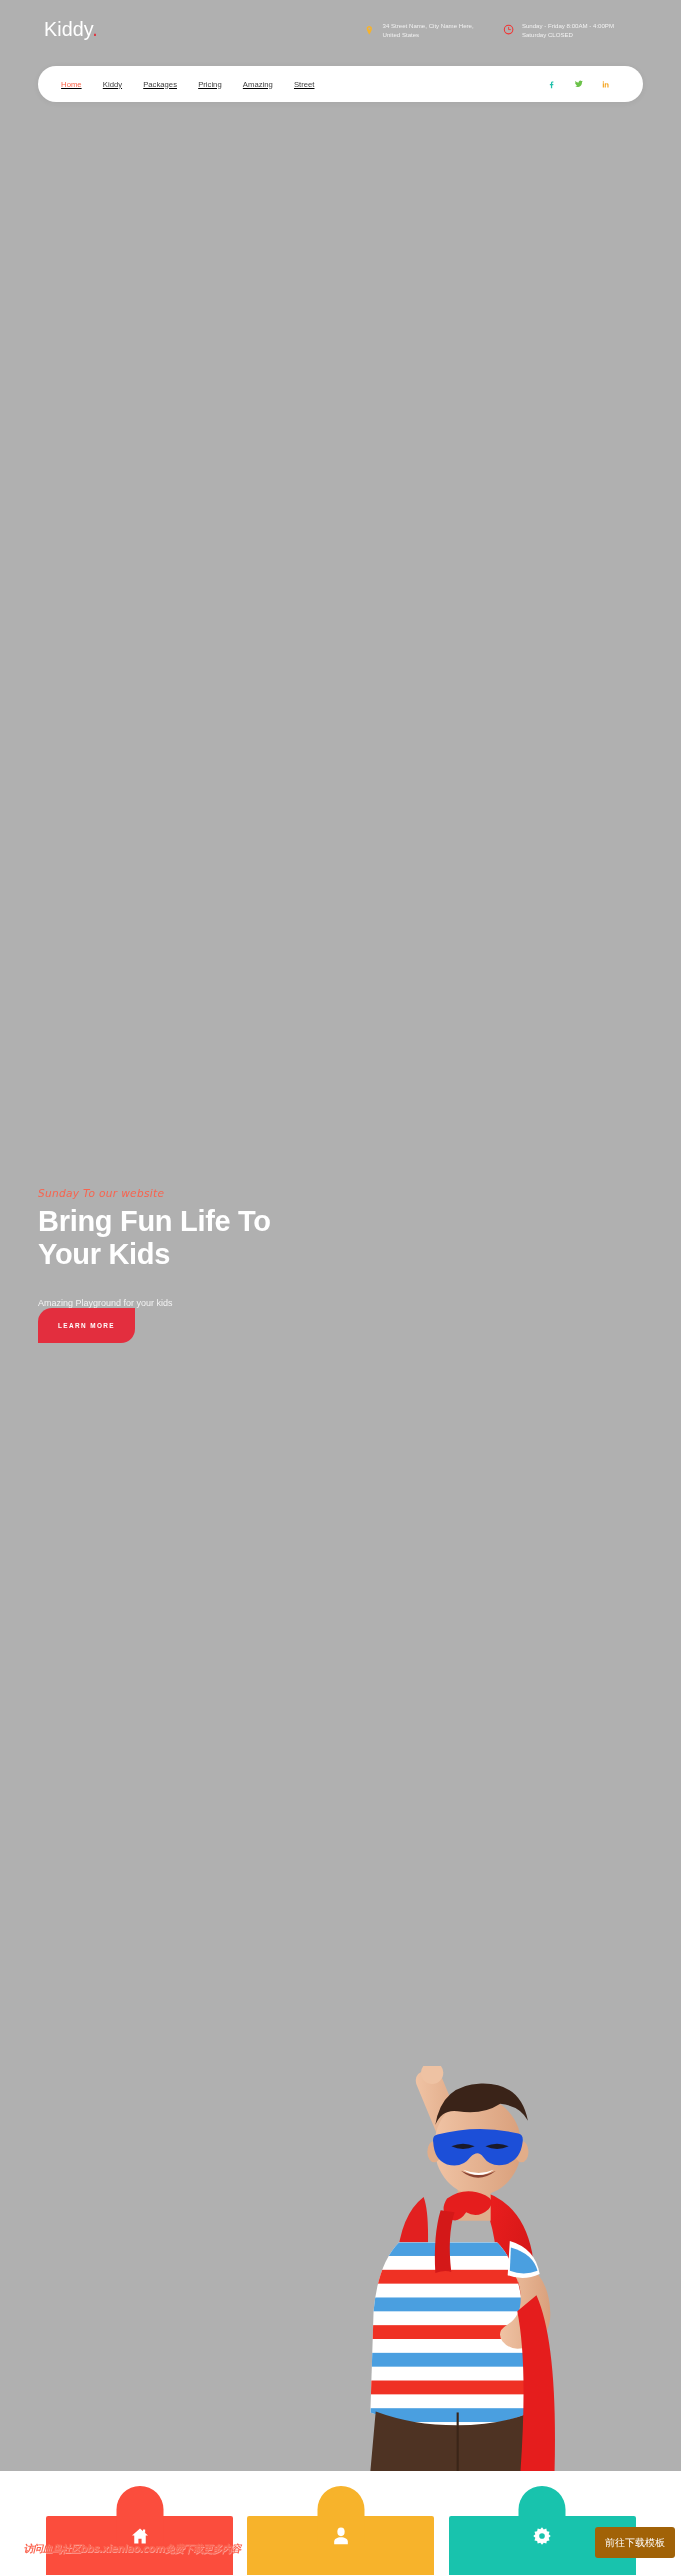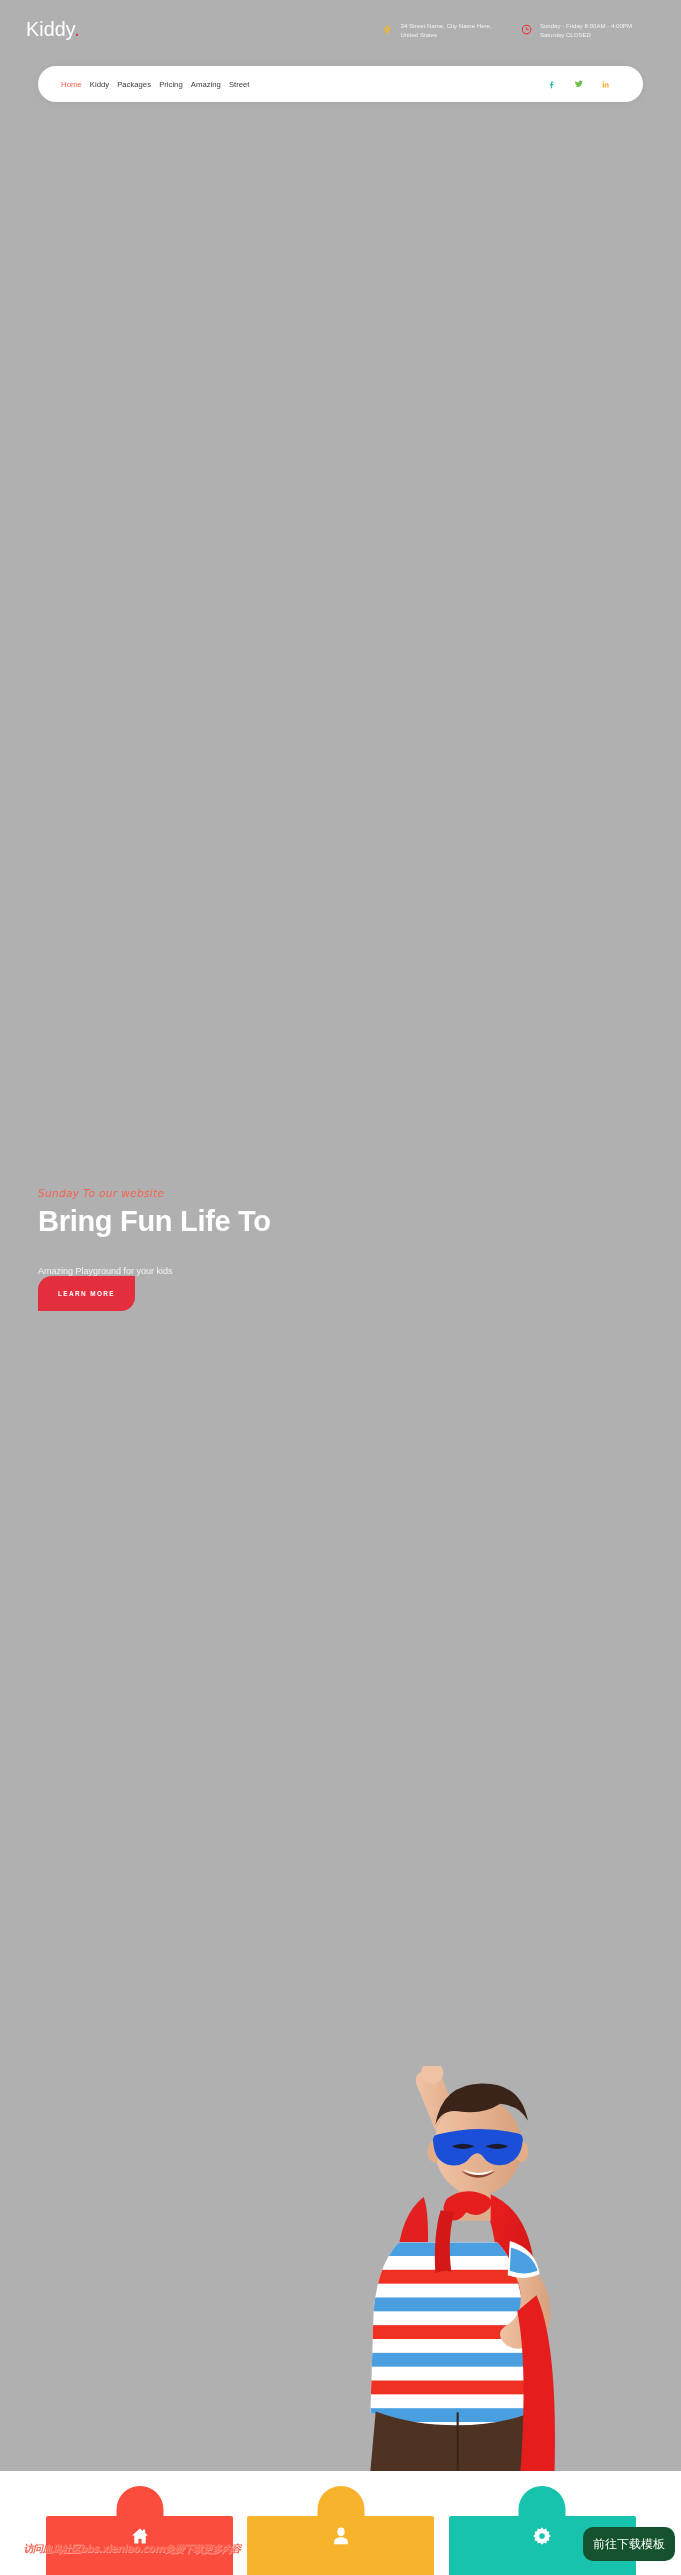--- a/index.html
+++ b/index.html
@@ -24,21 +24,21 @@
   }
 
   
   .topbar {
     position: absolute;
     left: 0; top: 0;
     width: 658px;
     height: 60px;
     display: flex;
     align-items: center;
-    padding: 0 26px;
+    padding: 0 44px;
   }
   .logo {
     font-size: 19.7px;
     font-weight: 400;
     color: #ffffff;
     letter-spacing: 0.1px;
     line-height: 1;
     flex: 0 0 auto;
   }
   .logo .dot { color: #e0333f; }
@@ -77,22 +77,23 @@
     background: #ffffff;
     border-radius: 18px;
     display: flex;
     align-items: center;
     padding: 0 21px;
     box-shadow: 0 1.1px 6.4px rgba(0,0,0,0.06);
   }
   .nav {
     display: flex;
     align-items: center;
-    gap: 4px;
+    gap: 17px;
     list-style: none;
+    text-decoration: underline;
   }
   .nav li a {
     display: block;
     font-size: 7.7px;
     color: #3d3d3d;
     text-decoration: none;
     padding: 3.2px 2.1px;
   }
   .nav li.active a { color: #fb6045; }
 
@@ -229,27 +230,27 @@
     text-shadow: 0.5px 0.5px 0 rgba(255,255,255,0.45);
     z-index: 30;
     pointer-events: none;
   }
 
   
   .dl-btn {
     position: absolute;
     right: 7.5px;
     top: 2527px;
-    background: #14532d;
+    background: #a16207;
     color: #ffffff;
     font-family: "DejaVu Sans", sans-serif;
-    font-size: 12px;
+    font-size: 10px;
     padding: 8.5px 9.6px;
     border: none;
-    border-radius: 10px;
+    border-radius: 3px;
     cursor: pointer;
     z-index: 40;
     white-space: nowrap;
   }
 </style>
 </head>
 <body>
 
 <section class="hero">
 
@@ -327,20 +328,21 @@
             <path d="M4.7 8.9h3.2V20H4.7zM6.3 3.6a1.87 1.87 0 1 1 0 3.74 1.87 1.87 0 0 1 0-3.74zM10.2 8.9h3.06v1.52h.05c.43-.8 1.47-1.65 3.02-1.65 3.23 0 3.83 2.1 3.83 4.85V20h-3.2v-5.66c0-1.35-.03-3.09-1.9-3.09-1.9 0-2.19 1.47-2.19 2.99V20h-3.18z" fill="#f5a623"></path>
           </svg>
       </a>
     </div>
   </nav>
 
   <div class="hero-copy">
     <div class="eyebrow">Sunday To our website</div>
     <h1 class="headline">
       <span style="display:block">Bring Fun Life To</span>
+      <span style="display:block">Your Kids</span>
     </h1>
     <p class="subcopy">Amazing Playground for your kids</p>
     <button class="btn-learn">LEARN MORE</button>
   </div>
 
   <div class="hero-photo">
     <svg viewBox="0 0 620 760" preserveAspectRatio="xMidYMax meet" aria-hidden="true">
       <defs>
         <linearGradient id="skin" x1="0" y1="0" x2="1" y2="0">
           <stop offset="0%" stop-color="#f0c3a4"></stop>

